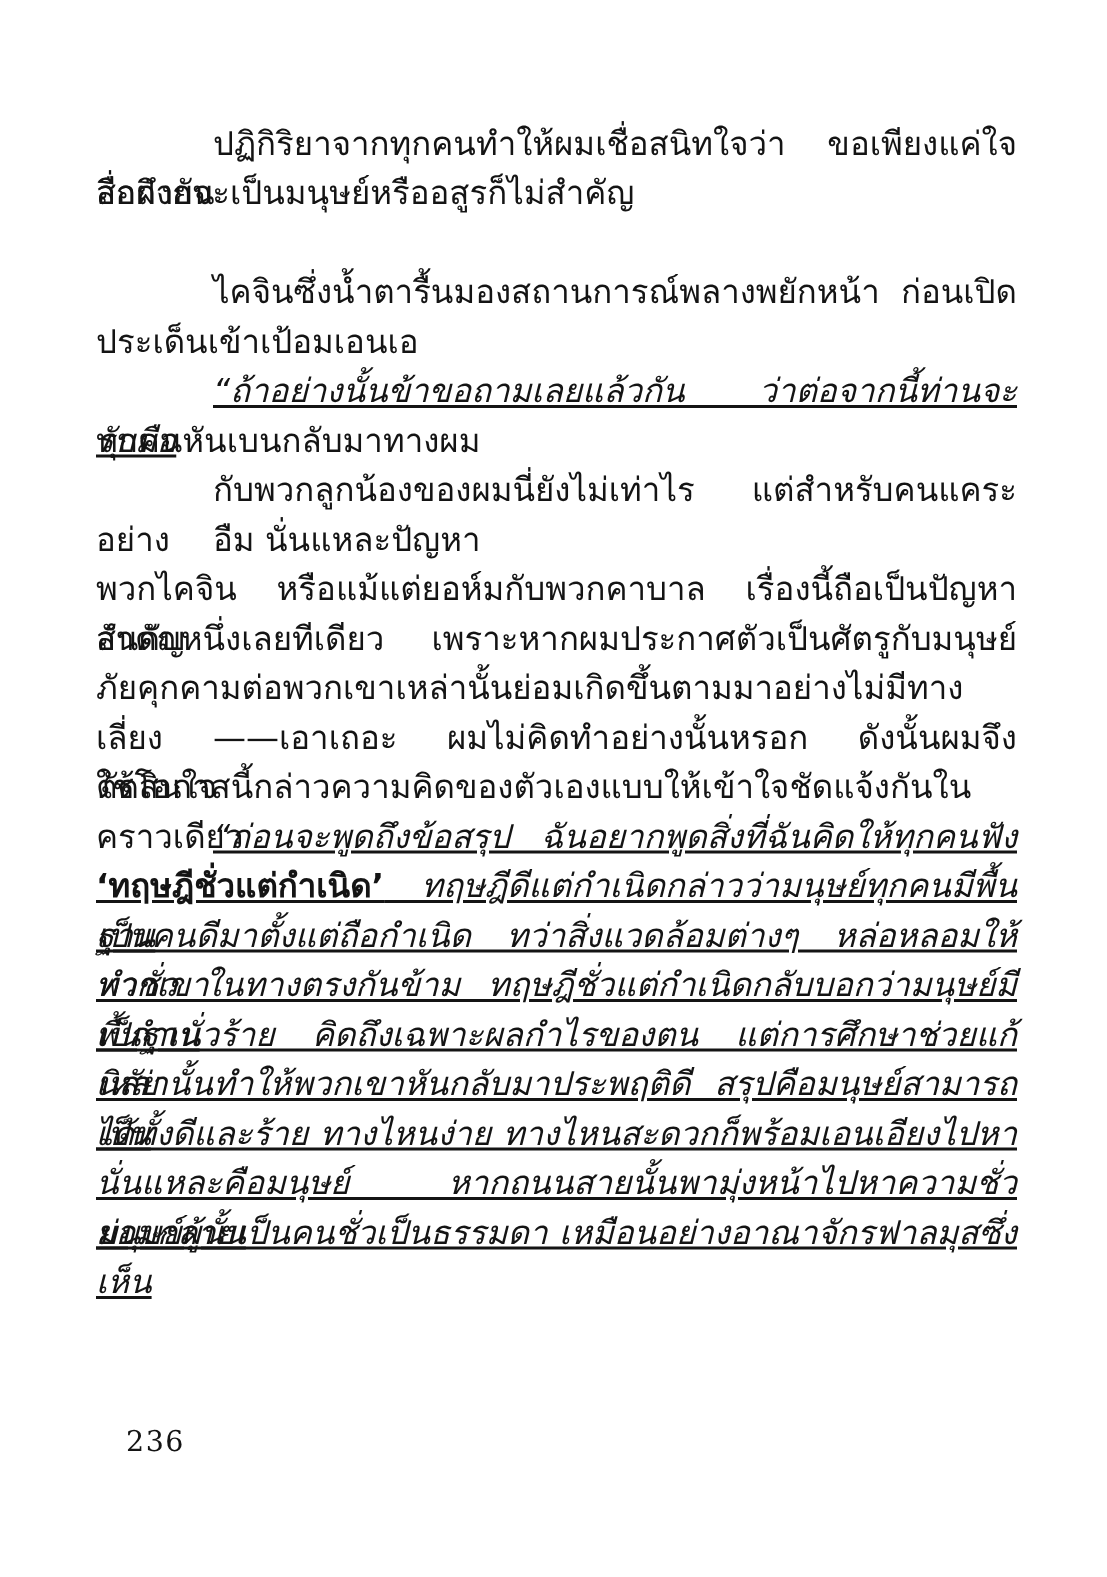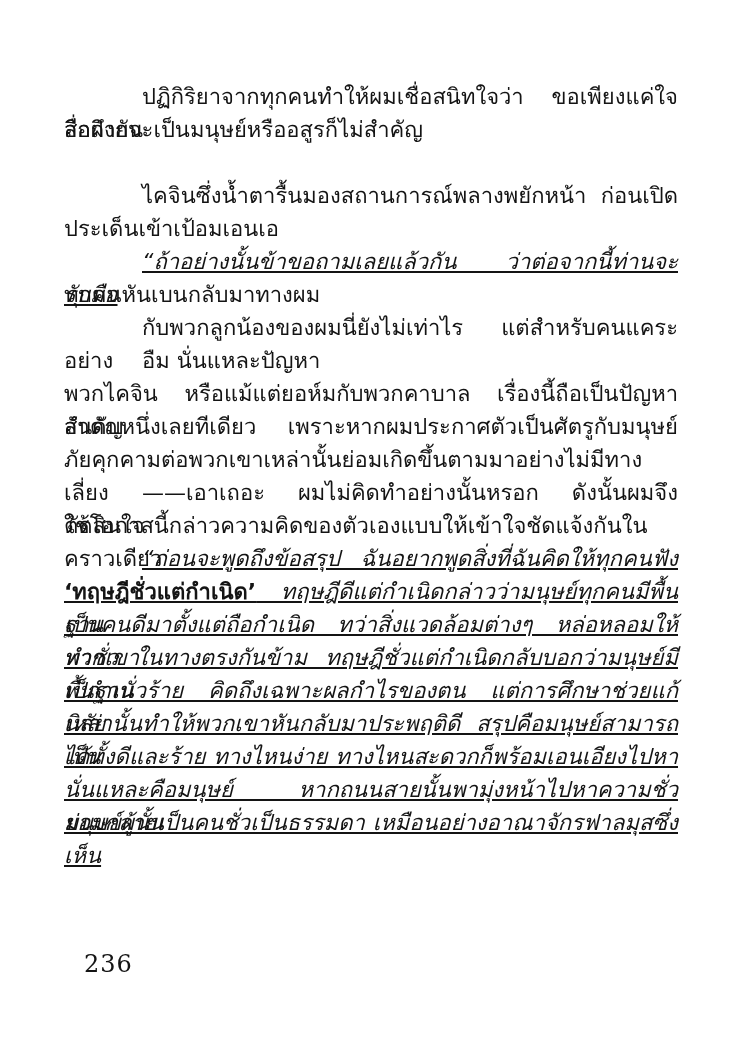--- a/index.html
+++ b/index.html
@@ -32,21 +32,21 @@
   }
   .line.indent { text-indent: 78px; }
   .line.italic { font-style: italic; text-decoration: underline; }
   .line .bold { font-weight: 700; font-style: normal; }
   .spacer { height: 33px; }
   .page-number {
     position: absolute;
     left: 84px;
     top: 950px;
     font-family: "DejaVu Serif", serif;
-    font-size: 24px;
+    font-size: 19px;
     letter-spacing: 1px;
     color: #141414;
   }
 </style>
 </head>
 <body>
 
 <div class="page">
   <div class="text-block">
     <div class="line indent">ปฏิกิริยาจากทุกคนทำให้ผมเชื่อสนิทใจว่า ขอเพียงแค่ใจสื่อถึงกัน</div>

